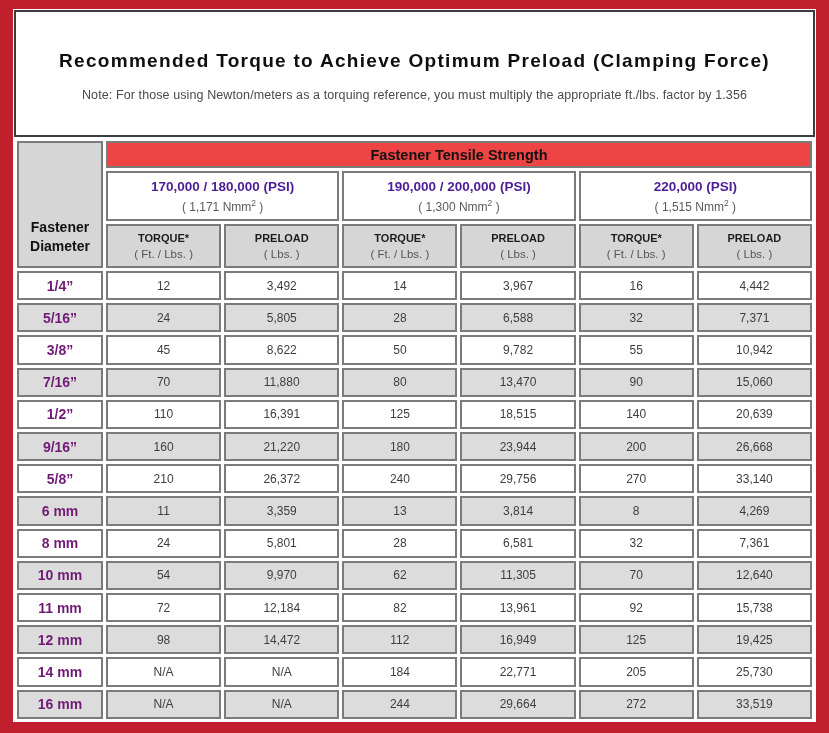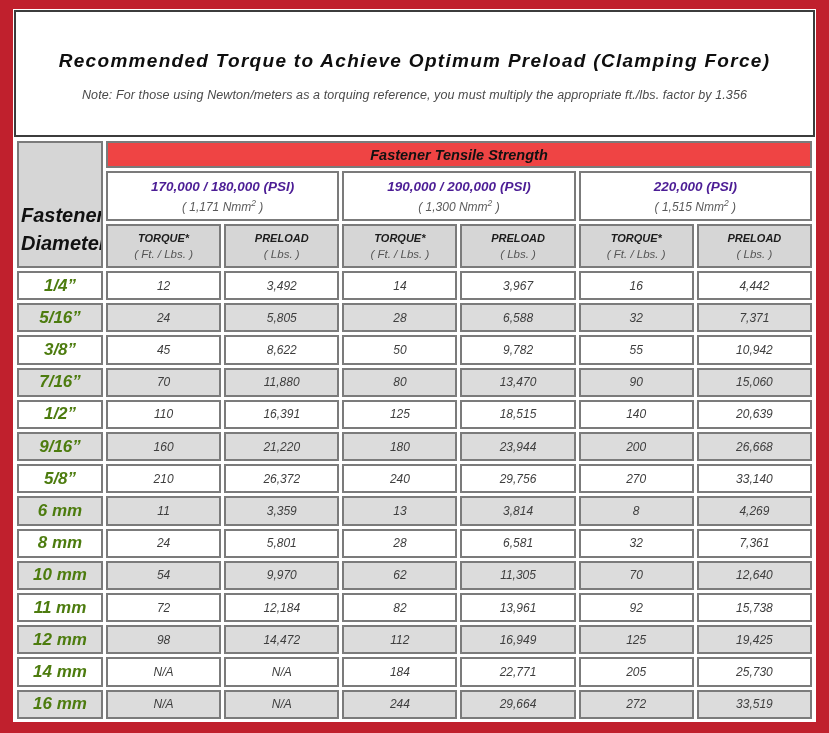--- a/index.html
+++ b/index.html
@@ -6,21 +6,20 @@
   html, body { margin: 0; padding: 0; }
   body {
     width: 829px; height: 733px;
     font-family: "Liberation Sans", "DejaVu Sans", sans-serif;
     background: #ffffff;
   }
   .frame {
     width: 829px; height: 733px;
     background: #C0202D;
     padding: 9px 13px 11px 13px;
-    font-style: italic;
   }
   .content {
     width: 100%; height: 100%;
     background: #ffffff;
     padding: 1px 1px 0 1px;
     display: flex; flex-direction: column;
   }
   
   .title-box {
     border: 2px solid #3C3C3C;
@@ -71,21 +70,21 @@
     font-size: 14.5px;
     font-weight: bold;
     color: #111;
     height: 27px;
   }
   td.corner {
     background: #D6D6D6;
     vertical-align: bottom;
     padding-bottom: 9px;
     font-weight: bold;
-    font-size: 20px;
+    font-size: 14px;
     color: #111;
     line-height: 1.4;
   }
   tr.psi-row td {
     background: #ffffff;
     height: 50px;
   }
   .psi-main { font-size: 13.5px; font-weight: bold; color: #4c1d95; line-height: 1.6; }
   .psi-sub  { font-size: 12px; color: #5a5a5a; line-height: 1.3; }
   .psi-sub sup { font-size: 8.5px; }
@@ -97,22 +96,22 @@
   .ch-unit  { font-size: 11.5px; color: #555; line-height: 1.3; }
   tbody td {
     height: 24px;
     font-size: 12px;
     color: #3E3E3E;
     background: #ffffff;
   }
   tbody tr.alt td { background: #DCDCDC; }
   tbody td.dia {
     font-weight: bold;
-    color: #4d7c0f;
-    font-size: 17px;
+    color: #701a75;
+    font-size: 14px;
   }
 </style>
 </head>
 <body>
 
 <div class="frame">
   <div class="content">
 
     <div class="title-box">
       <div class="title-line">Recommended Torque to Achieve Optimum Preload (Clamping Force)</div>

